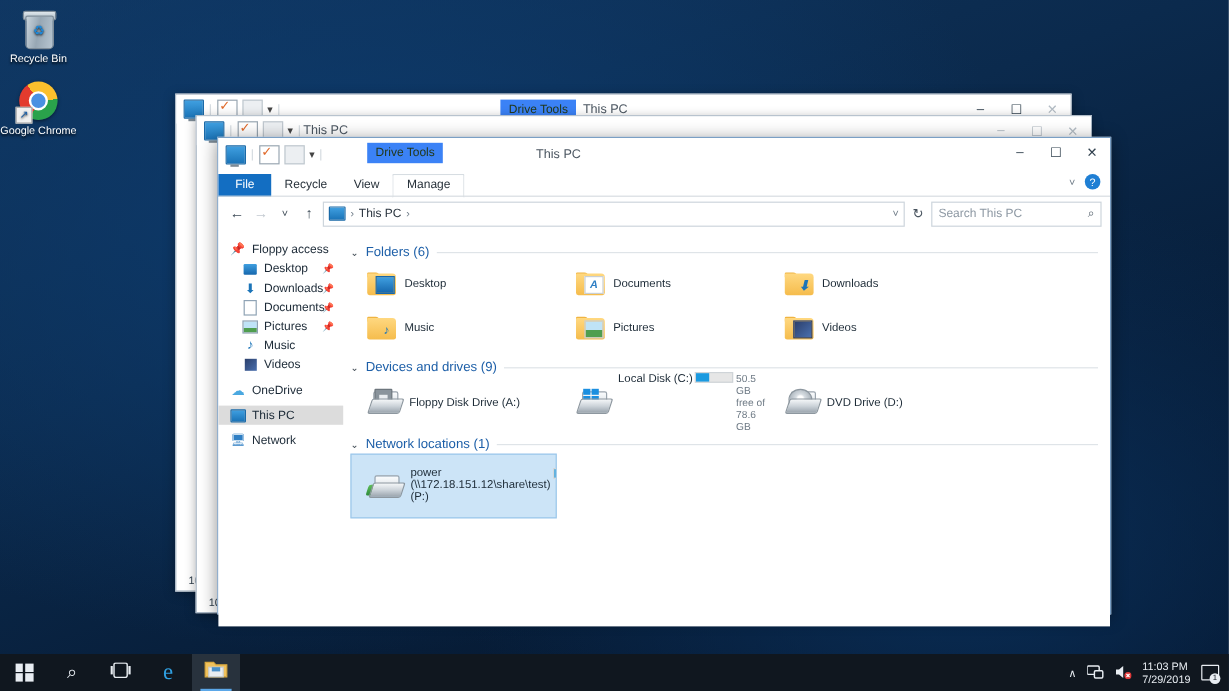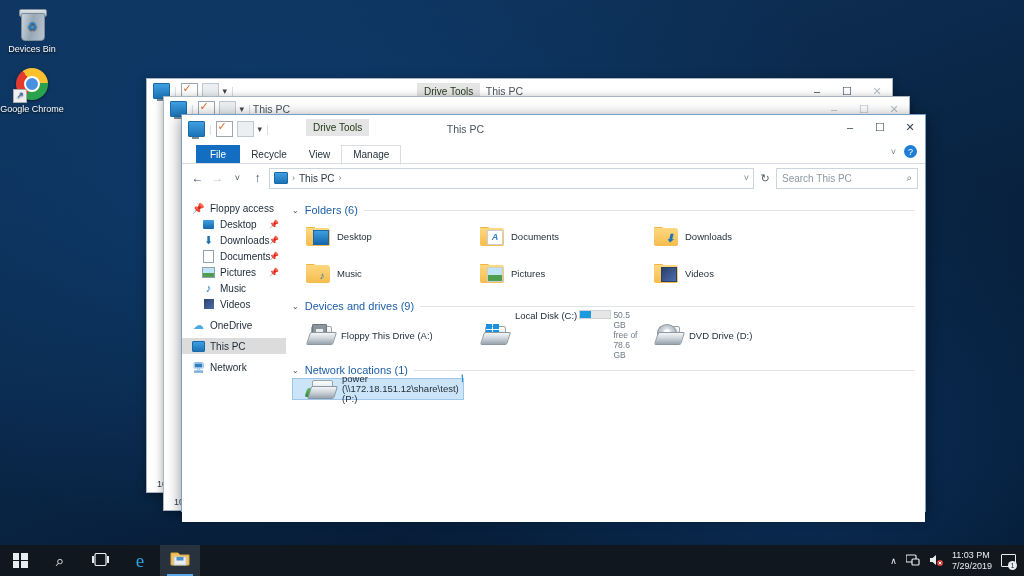--- a/index.html
+++ b/index.html
@@ -38,29 +38,29 @@
   .qat .mini{width:15px;height:14px;display:inline-block;position:relative;}
   .mon{background:linear-gradient(180deg,#3f9fe0,#1b74b8);border-radius:1px;border:1px solid #1a6aa8;}
   .mon:after{content:"";position:absolute;left:3px;bottom:-3px;width:7px;height:2px;background:#7d8b96;}
   .prop{background:#fff;border:1px solid #9aa7b2;}
   .prop:after{content:"✓";position:absolute;left:1px;top:-2px;color:#e06a2b;font-size:11px;}
   .blank{background:#eceff2;border:1px solid #c0c8cf;}
   .dd{font-size:9px;color:#444;line-height:14px;}
   .sep{color:#cfd6dc;font-size:10px;}
   .tbar-title{font-size:10.5px;color:#4a5560;margin-left:10px;}
   .ctxtab{position:absolute;font-size:10px;padding:3px 7px;}
-  .ctxtab.green{background:#e5e5e5;color:#23381a;}
+  .ctxtab.green{background:#3b82f6;color:#23381a;}
   .wbtns{position:absolute;right:0;top:0;display:flex;}
   .wbtn{width:30px;height:24px;display:flex;align-items:center;justify-content:center;
     font-size:11px;color:#32424f;}
   .wbtn.dim{color:#b4bdc5;}
   
   .ribbon{height:21px;display:flex;align-items:flex-end;font-size:10px;position:relative;background:#fff;}
   .rtab{padding:3px 11px 4px;color:#27313a;}
-  .rtab.file{background:#136ec2;color:#fff;padding:4px 14px 4px;margin-left:14px;}
+  .rtab.file{background:#136ec2;color:#fff;padding:4px 14px 4px;}
   .rtab.ctx{background:#fff;border:1px solid #d7dde2;border-bottom:1px solid #fff;
     margin-bottom:-1px;border-radius:1px 1px 0 0;}
   .ribbon-rule{position:absolute;left:0;right:0;bottom:0;height:1px;background:#d7dde2;}
   .help{position:absolute;right:8px;top:2px;display:flex;align-items:center;gap:8px;}
   .help .chev{font-size:9px;color:#6d7a86;}
   .help .q{width:13px;height:13px;border-radius:50%;background:#1f7fd4;color:#fff;font-size:9px;
     display:flex;align-items:center;justify-content:center;}
   
   .addr{height:24px;display:flex;align-items:center;gap:3px;padding:2px 7px;background:#fff;}
   .nav{width:17px;height:17px;display:flex;align-items:center;justify-content:center;
@@ -158,21 +158,21 @@
 <body>
 
 <div class="desk-icon" style="left:0px;top:6px;">
   <div class="glyph">
     <div class="bin">
         <div class="lid"></div>
         <div class="body"></div>
         <div class="rec">♻</div>
       </div>
   </div>
-  <div>Devices Bin</div>
+  <div>Recycle Bin</div>
 </div>
 <div class="desk-icon" style="left:0px;top:66px;">
   <div class="glyph">
     <div class="chrome">
         <div class="ctr"></div>
         <div class="sc">↗</div>
       </div>
   </div>
   <div>Google Chrome</div>
 </div>
@@ -398,21 +398,21 @@
         <span class="rule"></span>
       </div>
       <div class="tiles">
         <div class="dtile">
           <span class="drive">
             <i class="top"></i>
               <i class="badge flop"></i>
               <i class="box"></i>
             </span>
           <span class="dinfo">
-              <span class="dname">Floppy This Drive (A:)</span>
+              <span class="dname">Floppy Disk Drive (A:)</span>
             </span>
         </div>
         <div class="dtile">
           <span class="drive">
             <i class="top"></i>
             <i class="badge winlogo">
                 <i></i>
                 <i></i>
                 <i></i>
                 <i></i>
@@ -440,21 +440,21 @@
             </span>
         </div>
       </div>
 
       <div class="grouphdr" style="margin-top:8px;">
         <span class="gchev">⌄</span>
         <span>Network locations (1)</span>
         <span class="rule"></span>
       </div>
       <div class="tiles">
-        <div class="dtile netsel" style="width:172px;height:22px;">
+        <div class="dtile netsel" style="width:172px;height:54px;">
           <span class="drive netdrv">
             <i class="top"></i>
               <i class="cable"></i>
               <i class="box"></i>
             </span>
           <span class="dinfo">
             <span class="dname" style="white-space:normal;line-height:10px;width:120px;">power (\\172.18.151.12\share\test) (P:)</span>
             <span class="bar" style="width:120px;background:#e6e6e6;">
                 <i id="bar-p" style="width: 28%;"></i>
               </span>

